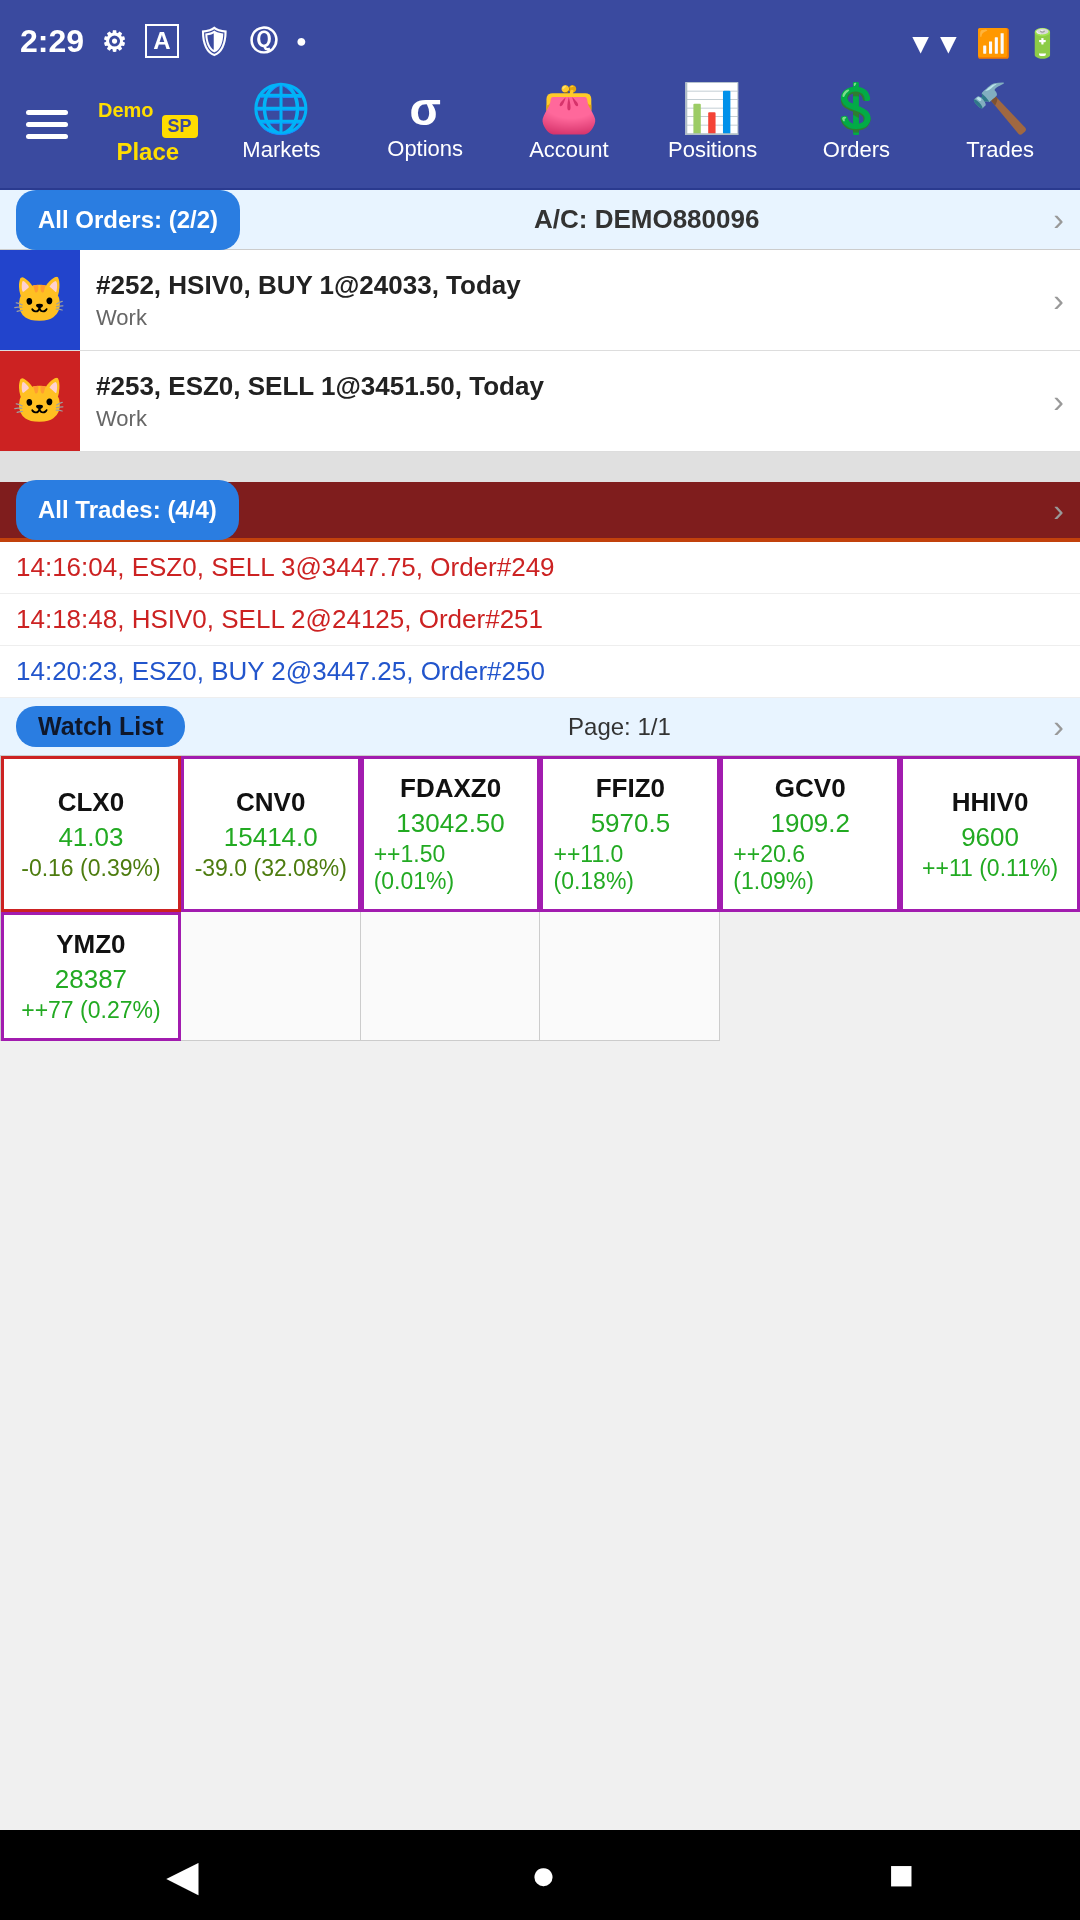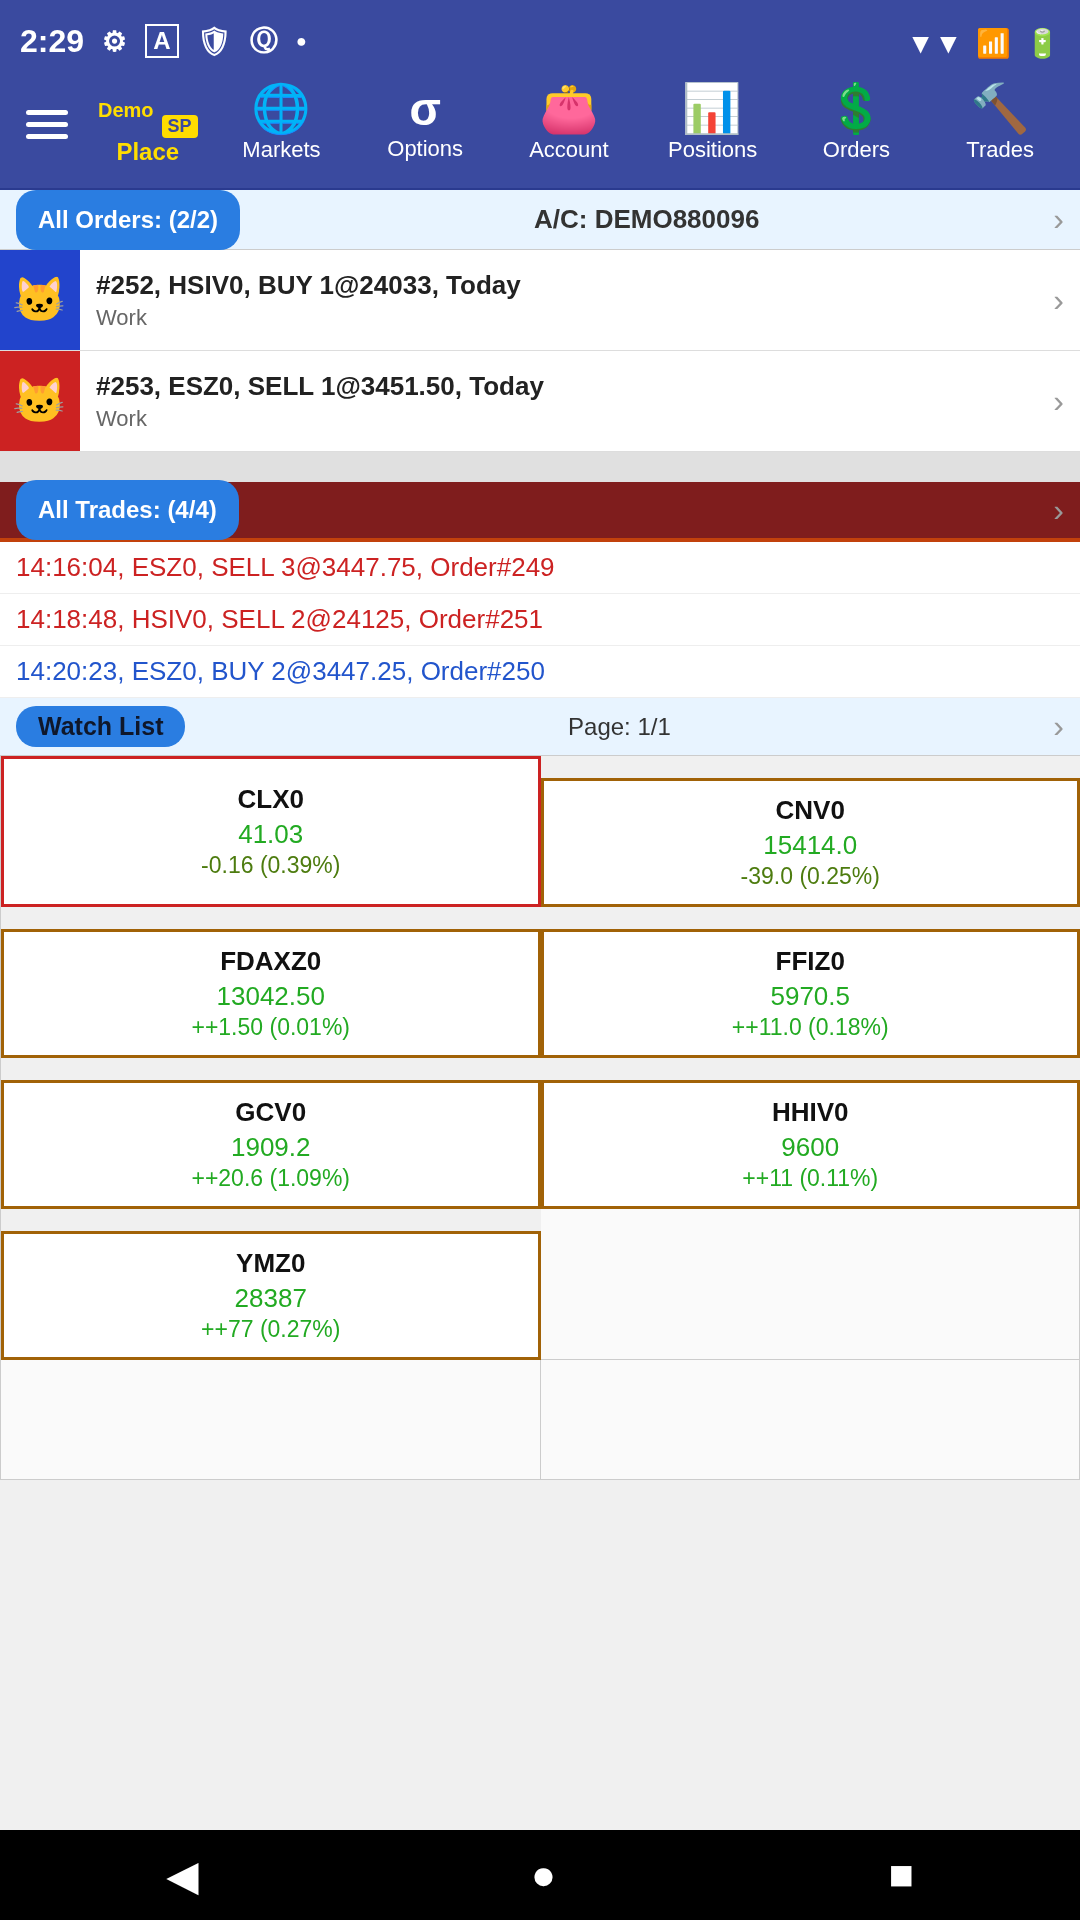--- a/index.html
+++ b/index.html
@@ -108,30 +108,30 @@
       height: 58px;
     }
     .badge-green {
       background: #2a7de1; color: #0f172a; border-radius: 20px;
       padding: 6px 22px; font-size: 25px; font-weight: bold;
     }
     .page-text { font-size: 24px; color: #333; }
 
     
     .watch-grid {
-      display: grid; grid-template-columns: repeat(2, 1fr);
+      display: grid; grid-template-columns: repeat(6, 1fr);
       border-left: 1px solid #ccc;
     }
     .watch-cell {
       border-right: 1px solid #ccc; border-bottom: 1px solid #ccc;
       padding: 14px 10px; min-height: 120px; background: white;
       display: flex; flex-direction: column; align-items: center; justify-content: center;
     }
     .watch-cell.highlight-red { border: 3px solid #cc2222; }
-    .watch-cell.highlight-green { border: 3px solid #a16207; margin-top: 22px; }
+    .watch-cell.highlight-green { border: 3px solid #a21caf; }
     .watch-sym { font-size: 26px; font-weight: bold; color: #111; }
     .watch-price { font-size: 26px; color: #22aa22; margin-top: 4px; }
     .watch-change.neg { color: #4d7c0f; }
     .watch-change.pos { color: #22aa22; }
     .watch-change { font-size: 23px; margin-top: 2px; }
     .watch-cell.empty { background: #fafafa; }
 
     
     .bottom-nav {
       position: fixed; bottom: 0; left: 0; width: 1080px;
@@ -255,21 +255,21 @@
 
 <div class="watch-grid" id="watch-grid">
 <div class="watch-cell highlight-red">
       <span class="watch-sym">CLX0</span>
       <span class="watch-price">41.03</span>
       <span class="watch-change neg">-0.16 (0.39%)</span>
     </div>
     <div class="watch-cell highlight-green">
       <span class="watch-sym">CNV0</span>
       <span class="watch-price">15414.0</span>
-      <span class="watch-change neg">-39.0 (0.25%)</span>
+      <span class="watch-change neg">-39.0 (32.08%)</span>
     </div>
     <div class="watch-cell highlight-green">
       <span class="watch-sym">FDAXZ0</span>
       <span class="watch-price">13042.50</span>
       <span class="watch-change pos">++1.50 (0.01%)</span>
     </div>
     <div class="watch-cell highlight-green">
       <span class="watch-sym">FFIZ0</span>
       <span class="watch-price">5970.5</span>
       <span class="watch-change pos">++11.0 (0.18%)</span>

